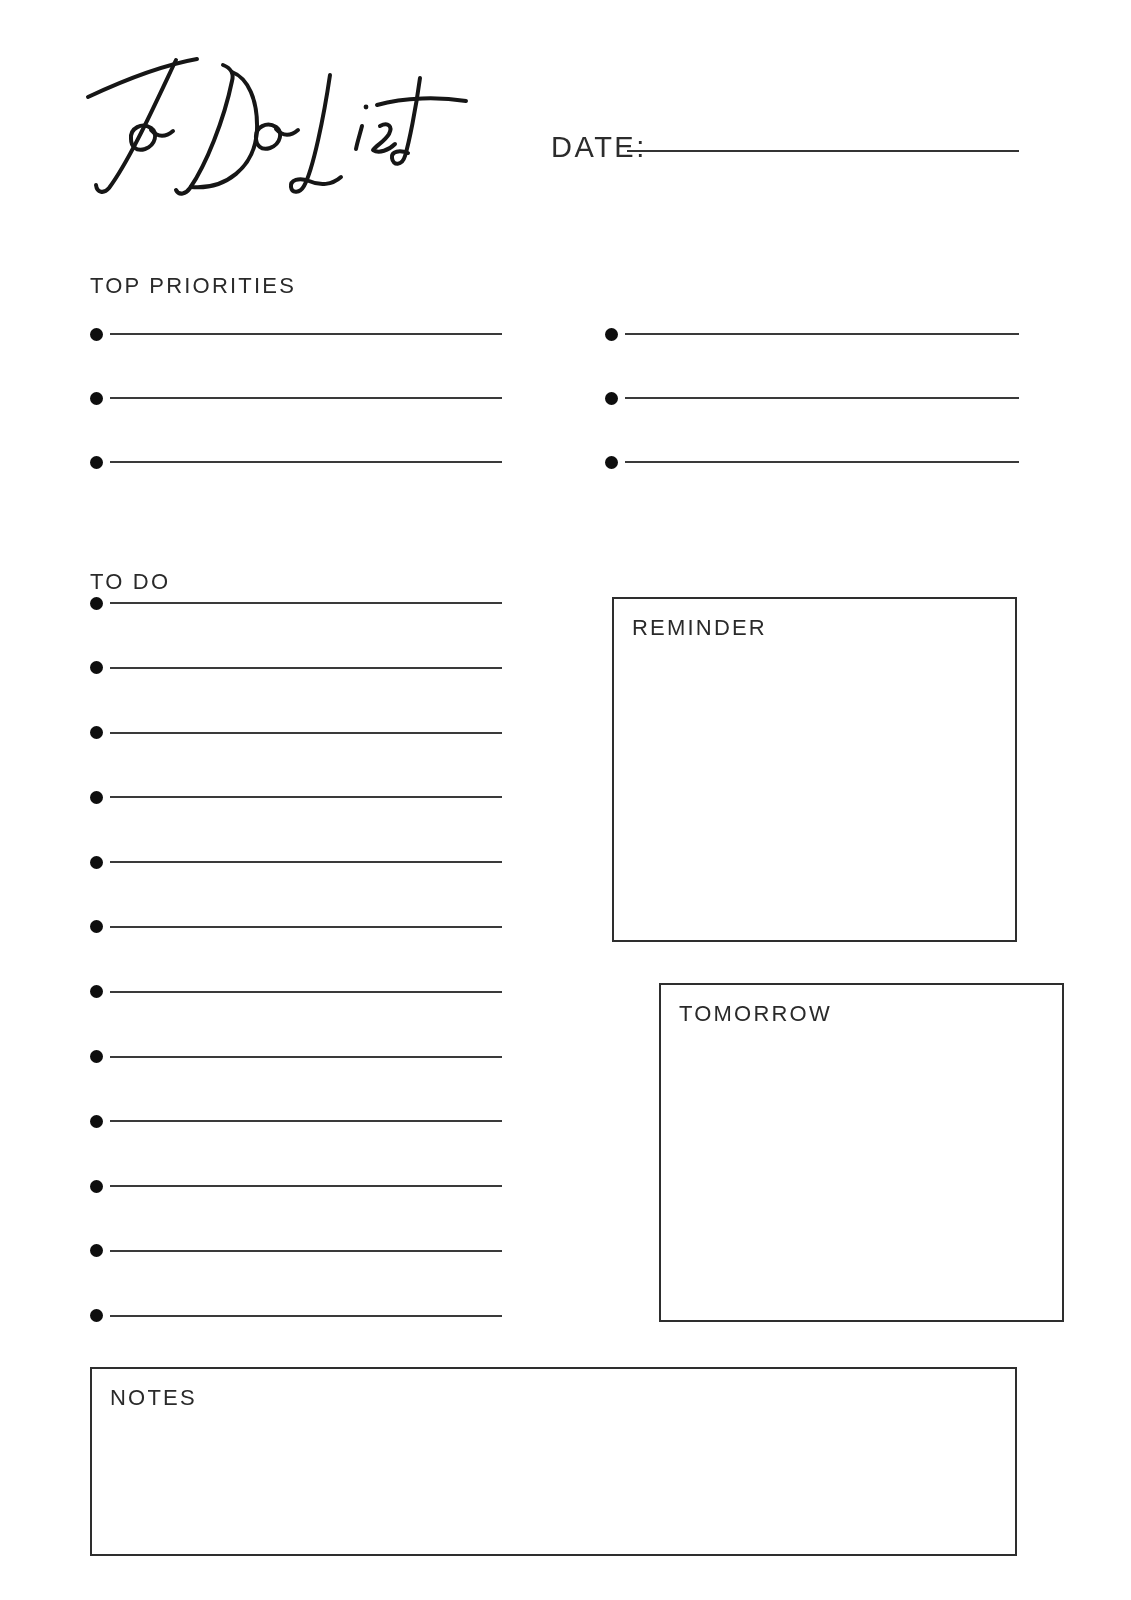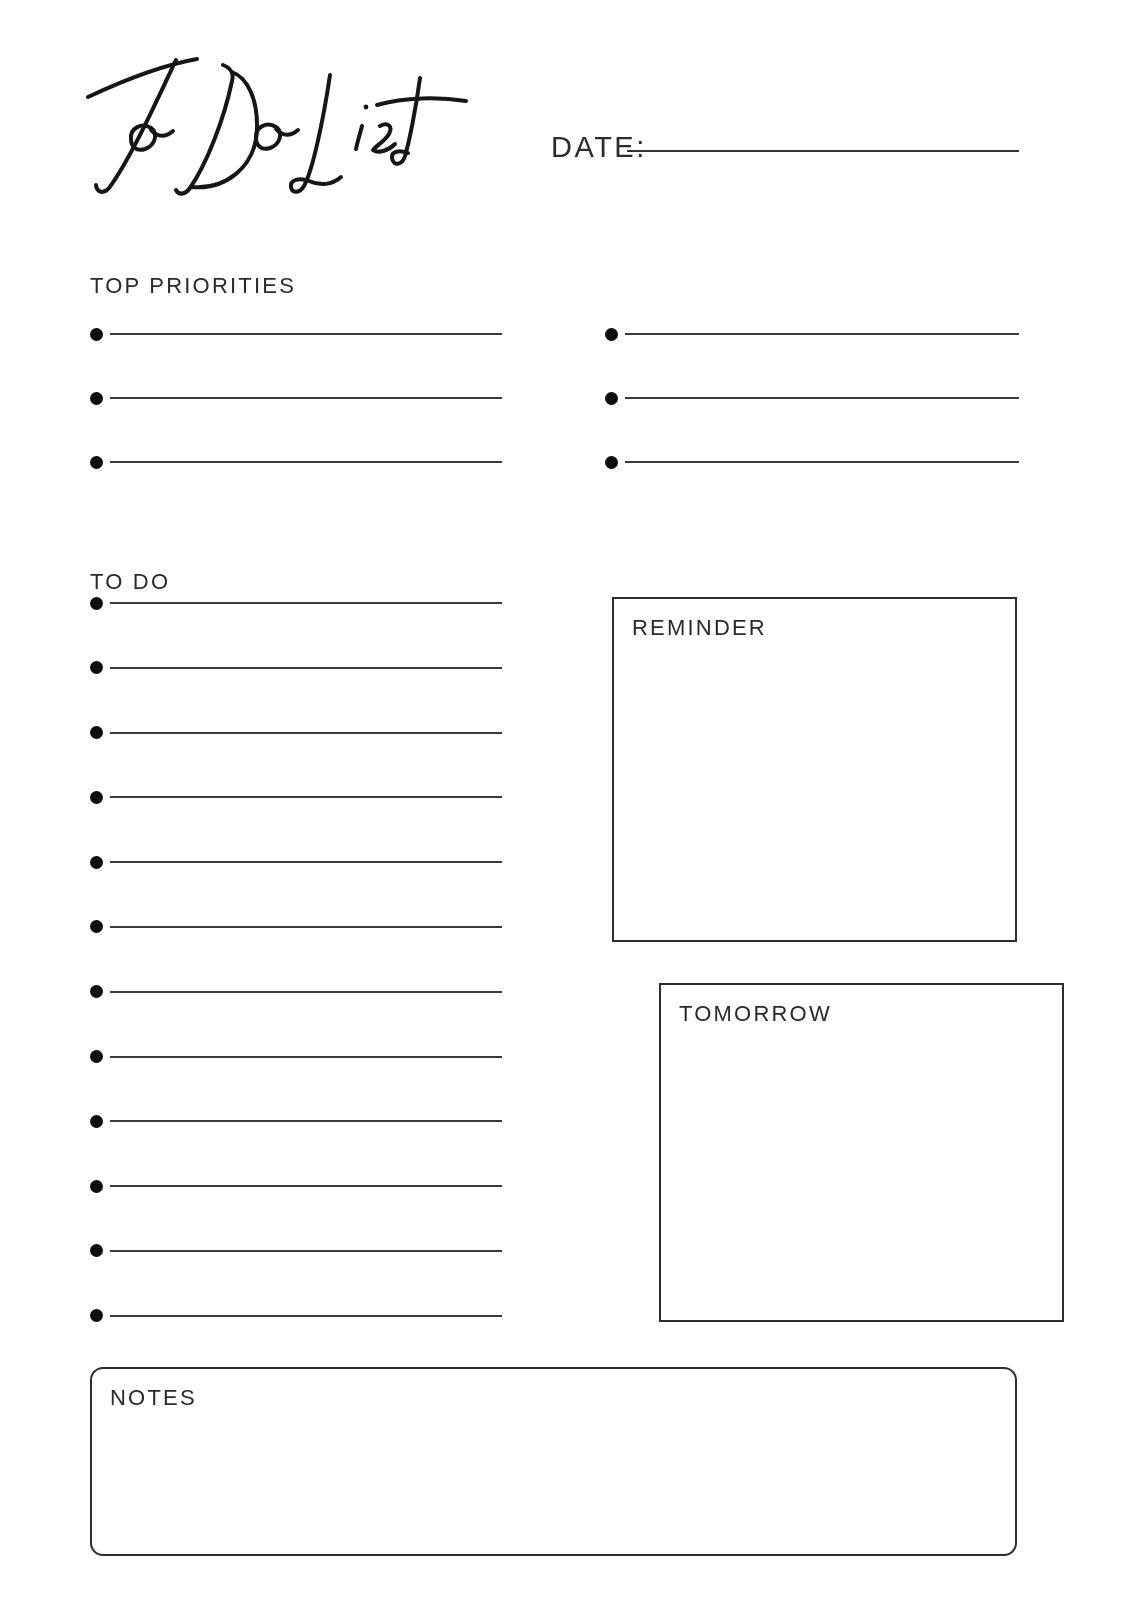--- a/index.html
+++ b/index.html
@@ -156,16 +156,16 @@
 <div class="box" style="left:612px;top:597px;width:405px;height:345px;">
   <div class="box-heading">REMINDER</div>
   <div class="box-fill"></div>
 </div>
 
 <div class="box" style="left:612px;top:983px;width:405px;height:339px;margin-left:47px;">
   <div class="box-heading">TOMORROW</div>
   <div class="box-fill"></div>
 </div>
 
-<div class="box" style="left:90px;top:1367px;width:927px;height:189px;border-radius:13px;">
+<div class="box" style="left:90px;top:1367px;width:927px;height:189px;">
   <div class="box-heading">NOTES</div>
   <div class="box-fill"></div>
 </div>
 
 </body></html>

